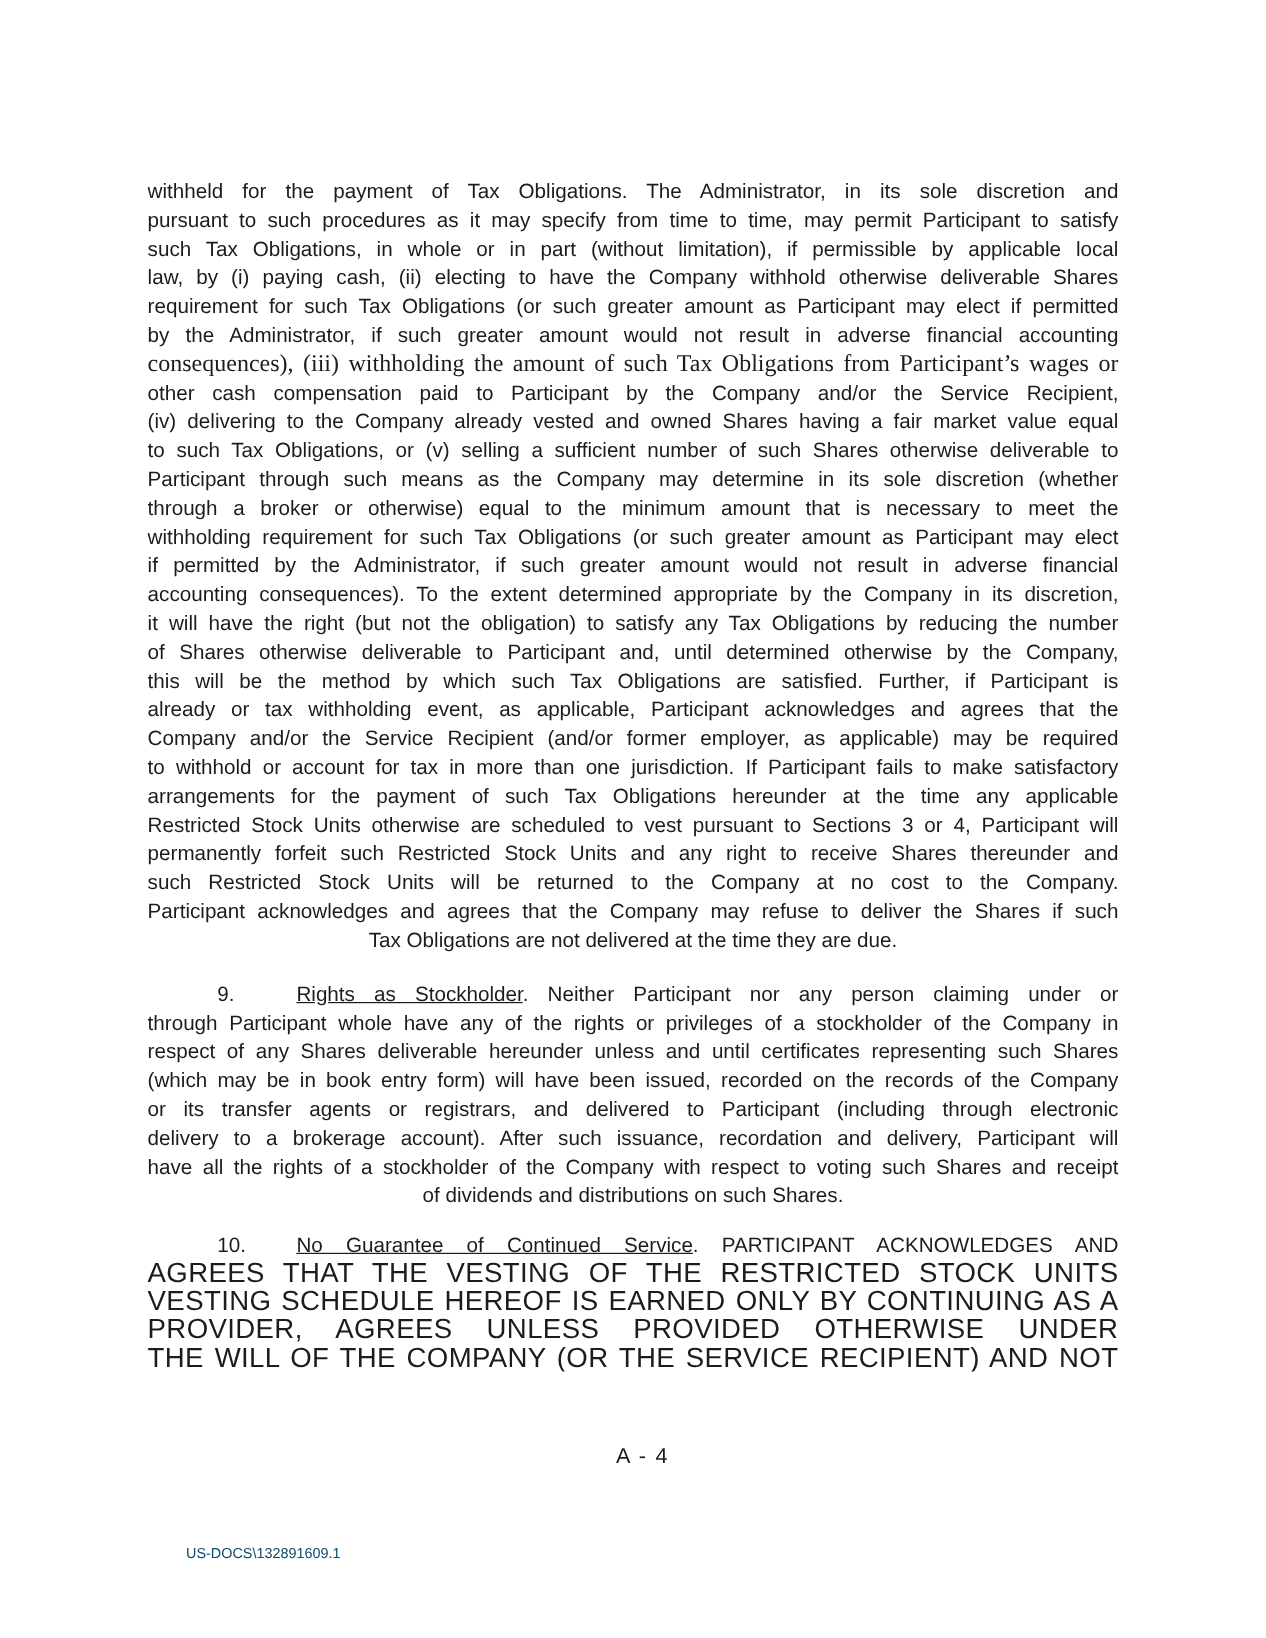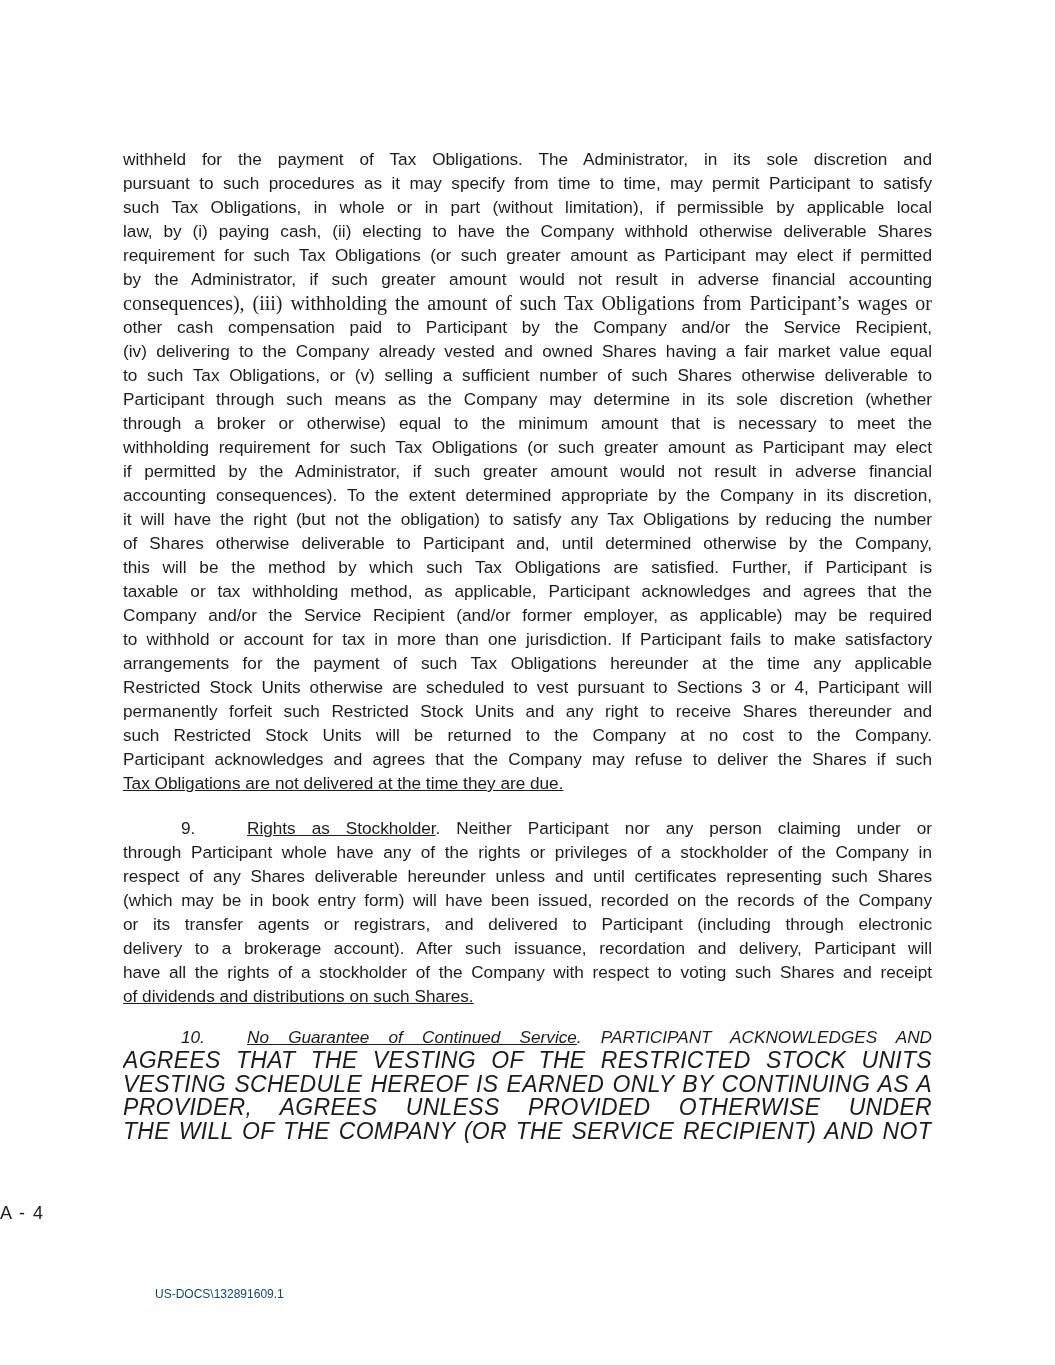--- a/index.html
+++ b/index.html
@@ -27,47 +27,47 @@
     height: 24px;
     line-height: 24px;
     font-size: 17.2px;
     text-align: justify;
     text-align-last: justify;
     text-justify: inter-word;
     overflow: hidden;
     white-space: normal;
   }
   .line.last {
-    text-align: left;
+    text-align: center;
     text-align-last: auto;
-    text-decoration: underline;
   }
   .line.serifline {
     font-family: "Liberation Serif", serif;
     font-size: 20px;
   }
   .sec9 { margin-top: 21px; }
-  .sec10 { margin-top: 17px; font-style: italic; }
+  .sec10 { margin-top: 17px; }
   .caps-line {
     height: 23.5px;
     line-height: 23.5px;
     font-size: 23px;
     letter-spacing: 0.3px;
   }
   .num {
     display: inline-block;
     margin-left: 58px;
     width: 66px;
   }
   .u { text-decoration: underline; }
   .pagenum {
     position: absolute;
     top: 1203px;
-    left: 0;
+    left: 16px;
     right: 0;
+    text-align: center;
     font-size: 18px;
     letter-spacing: 1.5px;
     color: #1c1c1c;
   }
   .docid {
     position: absolute;
     top: 1287px;
     left: 155px;
     font-size: 12px;
     color: #0c4a6e;
@@ -91,21 +91,21 @@
       <div class="line">(iv) delivering to the Company already vested and owned Shares having a fair market value equal</div>
       <div class="line">to such Tax Obligations, or (v) selling a sufficient number of such Shares otherwise deliverable to</div>
       <div class="line">Participant through such means as the Company may determine in its sole discretion (whether</div>
       <div class="line">through a broker or otherwise) equal to the minimum amount that is necessary to meet the</div>
       <div class="line">withholding requirement for such Tax Obligations (or such greater amount as Participant may elect</div>
       <div class="line">if permitted by the Administrator, if such greater amount would not result in adverse financial</div>
       <div class="line">accounting consequences).  To the extent determined appropriate by the Company in its discretion,</div>
       <div class="line">it will have the right (but not the obligation) to satisfy any Tax Obligations by reducing the number</div>
       <div class="line">of Shares otherwise deliverable to Participant and, until determined otherwise by the Company,</div>
       <div class="line">this will be the method by which such Tax Obligations are satisfied.  Further, if Participant is</div>
-      <div class="line">taxable or tax withholding method, as applicable, Participant acknowledges and agrees that the</div>
+      <div class="line">already or tax withholding event, as applicable, Participant acknowledges and agrees that the</div>
       <div class="line">Company and/or the Service Recipient (and/or former employer, as applicable) may be required</div>
       <div class="line">to withhold or account for tax in more than one jurisdiction.  If Participant fails to make satisfactory</div>
       <div class="line">arrangements for the payment of such Tax Obligations hereunder at the time any applicable</div>
       <div class="line">Restricted Stock Units otherwise are scheduled to vest pursuant to Sections 3 or 4, Participant will</div>
       <div class="line">permanently forfeit such Restricted Stock Units and any right to receive Shares thereunder and</div>
       <div class="line">such Restricted Stock Units will be returned to the Company at no cost to the Company.</div>
       <div class="line">Participant acknowledges and agrees that the Company may refuse to deliver the Shares if such</div>
       <div class="line last">Tax Obligations are not delivered at the time they are due.</div>
     </div>
 

